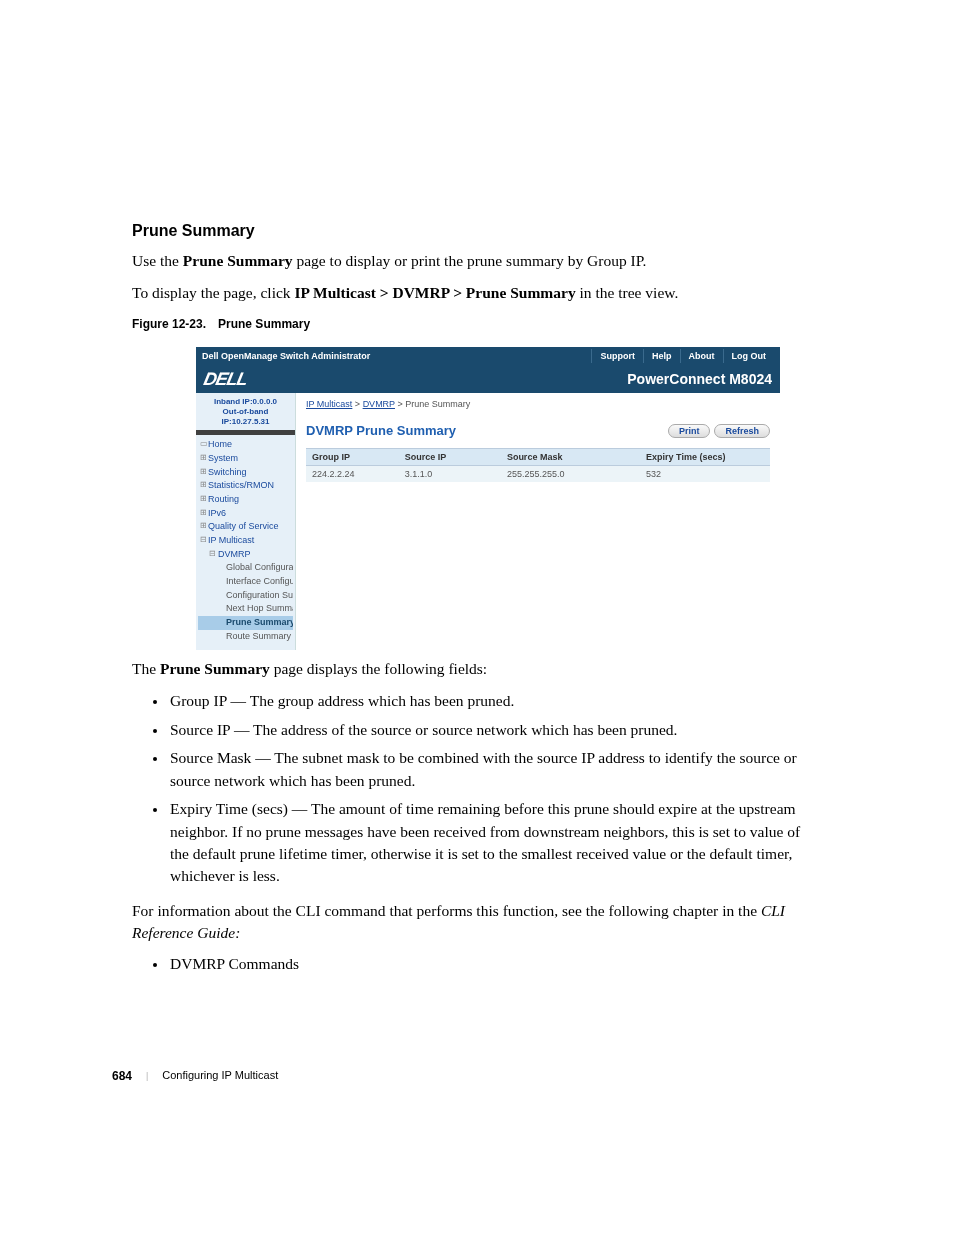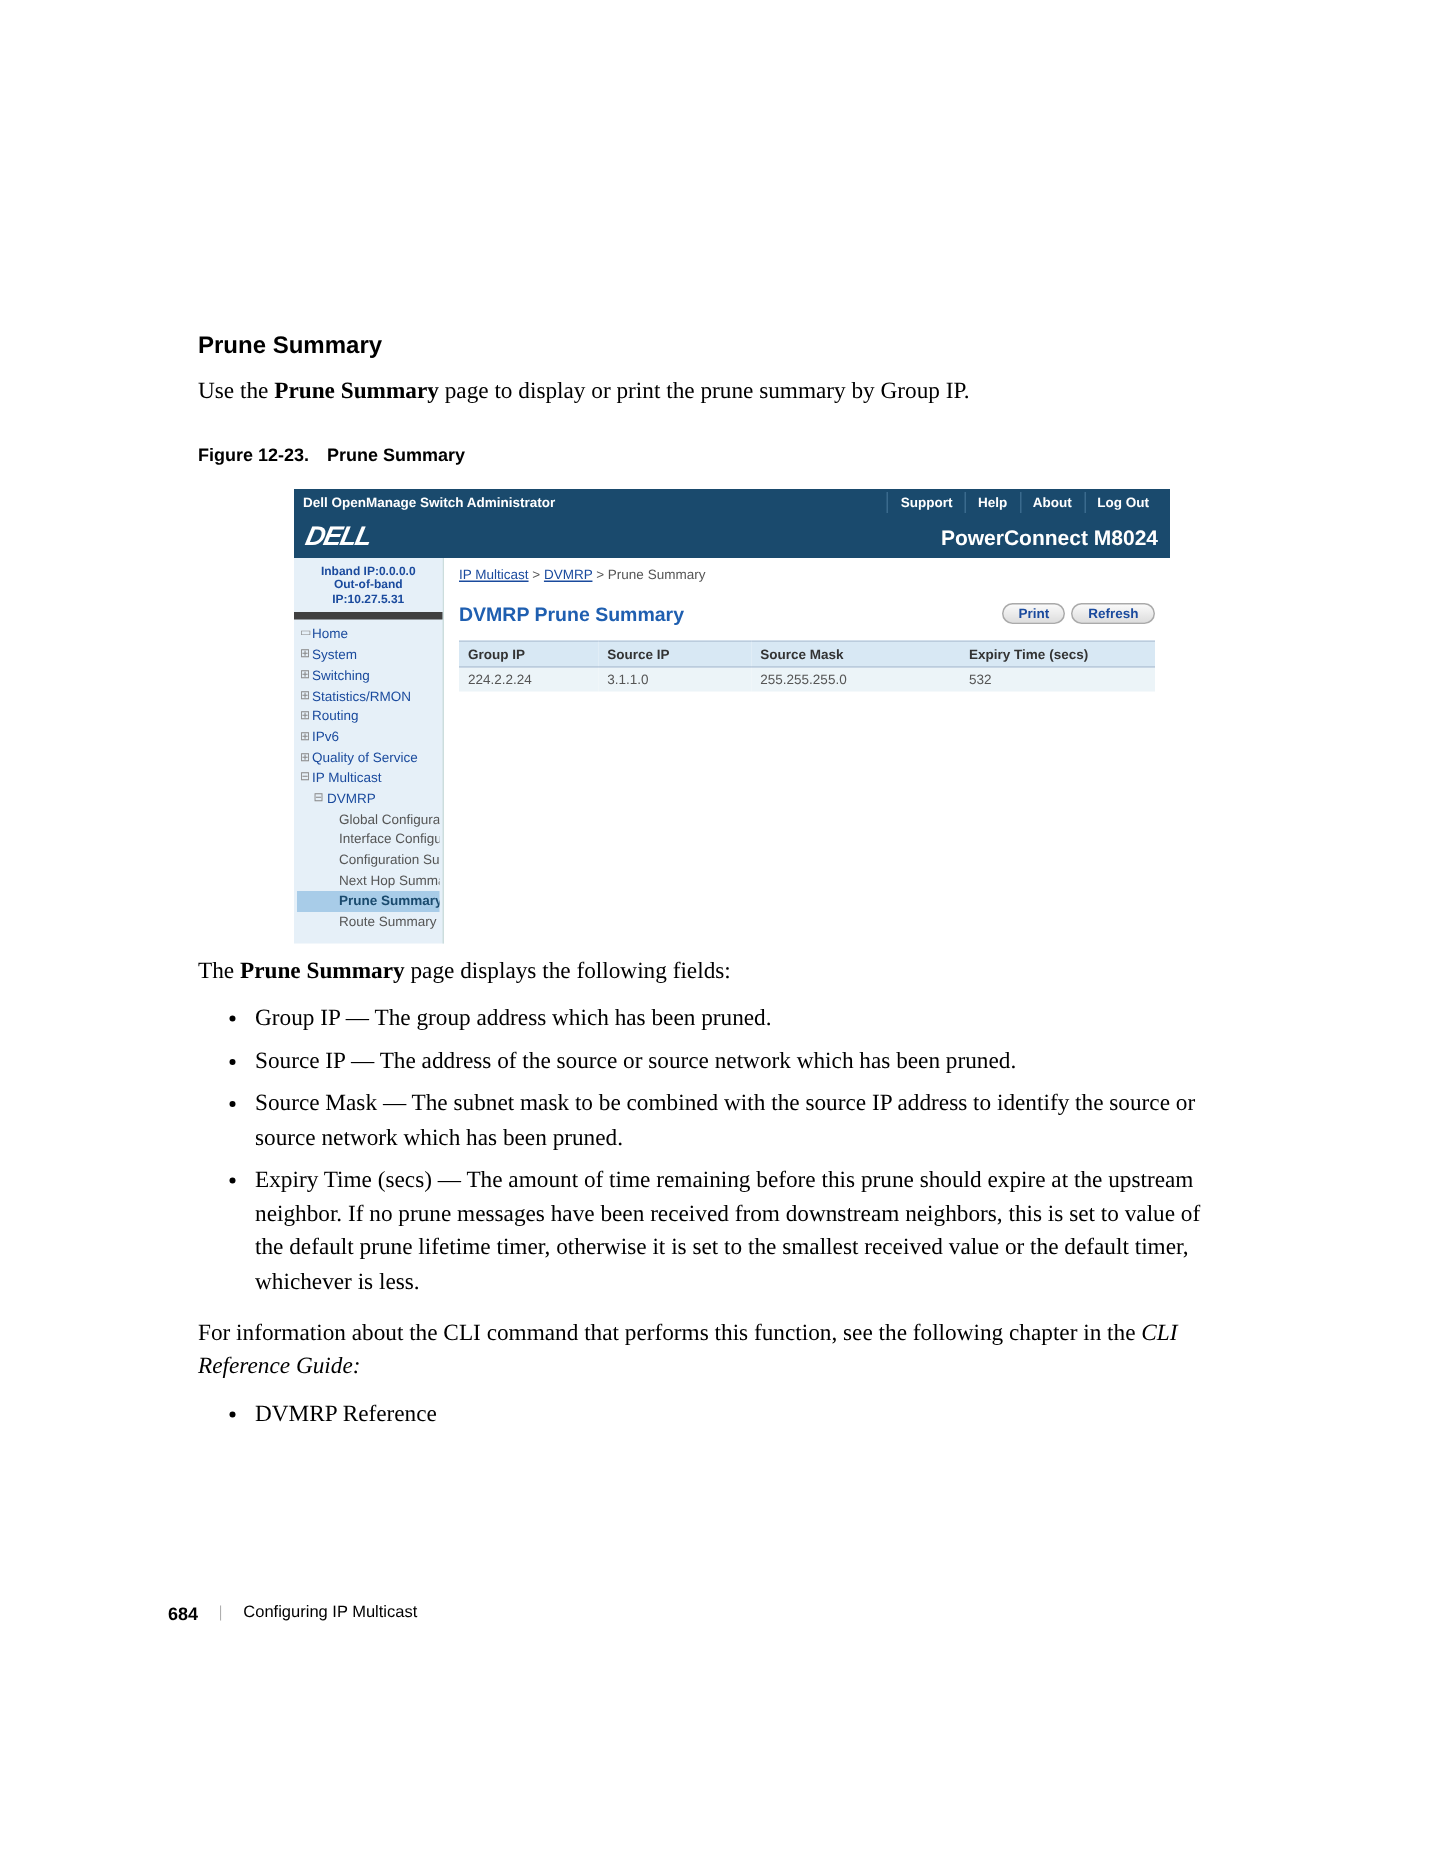--- a/index.html
+++ b/index.html
@@ -26,21 +26,21 @@
   .body-text {
     font-size: 15.5px;
     line-height: 1.4;
     margin-bottom: 10px;
   }
   .body-text .bold { font-weight: bold; }
   .figcap {
     font-family: Arial, Helvetica, sans-serif;
     font-weight: bold;
     font-size: 12px;
-    margin-top: 24px;
+    margin-top: 14px;
     margin-bottom: 16px;
   }
   .figcap .gap { display: inline-block; width: 12px; }
 
   
   .shot {
     width: 612px;
     border: 0;
     font-family: Arial, Helvetica, sans-serif;
     font-size: 10px;
@@ -216,20 +216,23 @@
 <body>
 
 <div class="page-content">
 
   <div class="h3">Prune Summary</div>
 
   <p class="body-text">
     <span>Use the </span><span class="bold">Prune Summary</span><span> page to display or print the prune summary by Group IP.</span>
   </p>
 
+  <p class="body-text">
+    <span>To display the page, click </span><span class="bold">IP Multicast &gt; DVMRP &gt; Prune Summary</span><span> in the tree view.</span>
+  </p>
 
   <p class="figcap">
     <span>Figure 12-23.</span><span class="gap"></span><span>Prune Summary</span>
   </p>
 
   <div class="shot">
     <div class="titlebar">
       <div class="left">Dell OpenManage Switch Administrator</div>
       <div class="right">
         <div class="tab">Support</div>
@@ -311,21 +314,21 @@
     <li><span class="bold">Source Mask</span><span> — The subnet mask to be combined with the source IP address to identify the source or source network which has been pruned.</span></li>
     <li><span class="bold">Expiry Time (secs)</span><span> — The amount of time remaining before this prune should expire at the upstream neighbor. If no prune messages have been received from downstream neighbors, this is set to value of the default prune lifetime timer, otherwise it is set to the smallest received value or the default timer, whichever is less.</span></li>
   </ul>
 
 
   <p class="body-text">
     <span>For information about the CLI command that performs this function, see the following chapter in the </span><span class="italic">CLI Reference Guide:</span>
   </p>
 
   <ul class="bullet-list">
-    <li>DVMRP Reference</li>
+    <li>DVMRP Commands</li>
   </ul>
 
 </div>
 
 <div class="footer">
   <span class="pnum">684</span>
   <span class="sep">|</span>
   <span class="chap">Configuring IP Multicast</span>
 </div>
 

